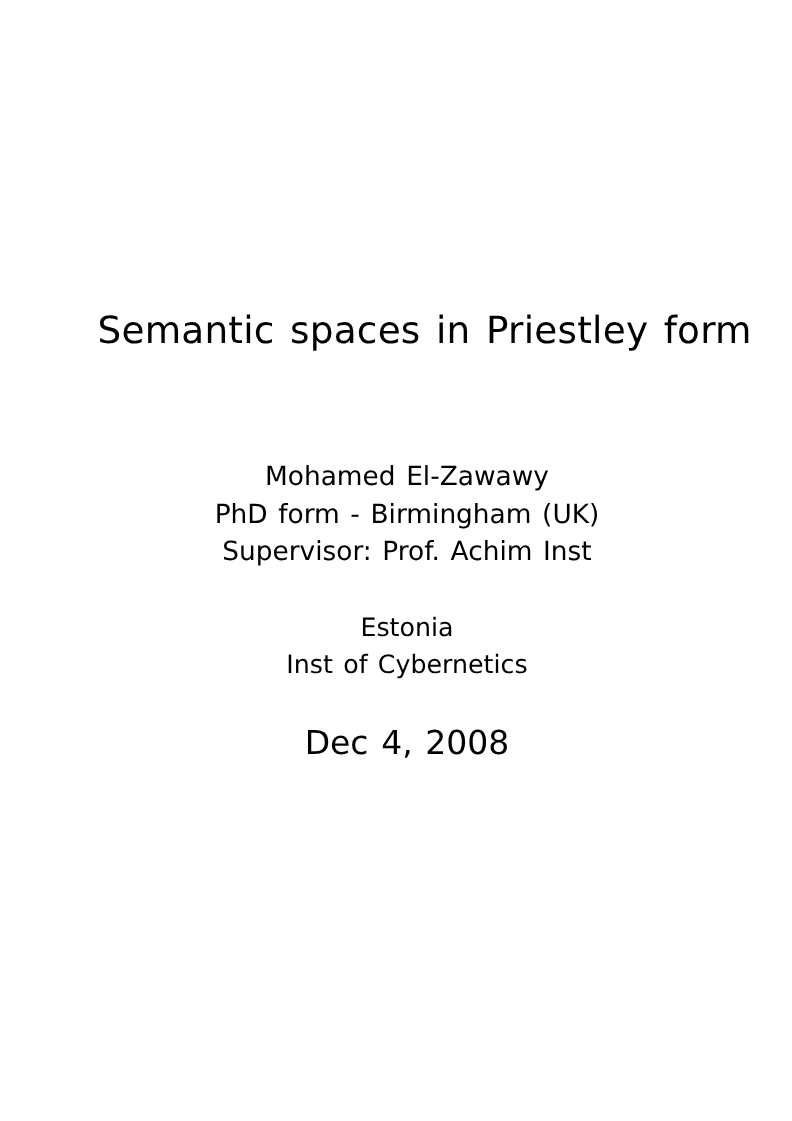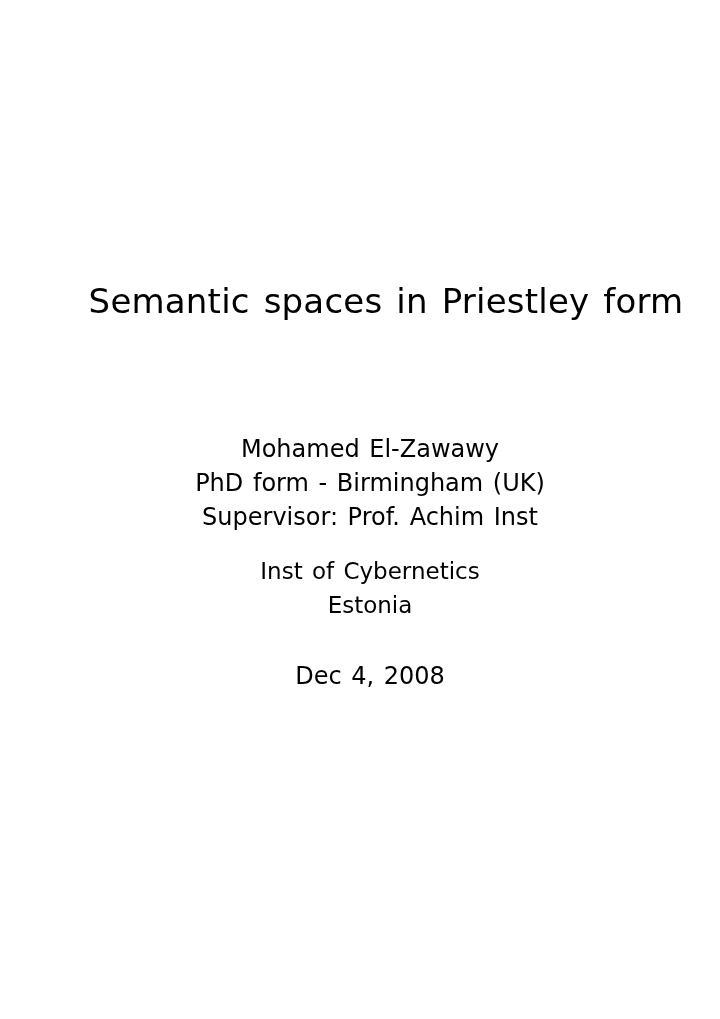--- a/index.html
+++ b/index.html
@@ -51,21 +51,20 @@
     letter-spacing: 0.2px;
     margin: 0;
     word-spacing: 3px;
   }
 
   .author-block {
     position: absolute;
     left: 0;
     top: 416px;
     width: 100%;
-    margin-top: 16px;
   }
 
   .author-line {
     font-size: 24px;
     line-height: 34px;
     font-weight: normal;
     word-spacing: 2px;
     white-space: nowrap;
   }
 
@@ -85,21 +84,21 @@
   }
 
   .date-block {
     position: absolute;
     left: 0;
     top: 660px;
     width: 100%;
   }
 
   .date-line {
-    font-size: 24px;
+    font-size: 30px;
     line-height: 32px;
     font-weight: normal;
     word-spacing: 2px;
     white-space: nowrap;
   }
 </style>
 </head>
 <body>
 
 <div id="page">
@@ -110,22 +109,22 @@
       <div class="doc-title">Semantic spaces in Priestley form</div>
     </div>
 
     <div class="author-block">
       <div class="author-line">Mohamed El-Zawawy</div>
       <div class="author-line">PhD form - Birmingham (UK)</div>
       <div class="author-line">Supervisor: Prof. Achim Inst</div>
     </div>
 
     <div class="institute-block">
+      <div class="institute-line">Estonia</div>
       <div class="institute-line">Inst of Cybernetics</div>
-      <div class="institute-line">Estonia</div>
     </div>
 
     <div class="date-block">
       <div class="date-line">Dec 4, 2008</div>
     </div>
 
   </div>
 
 </div>
 

